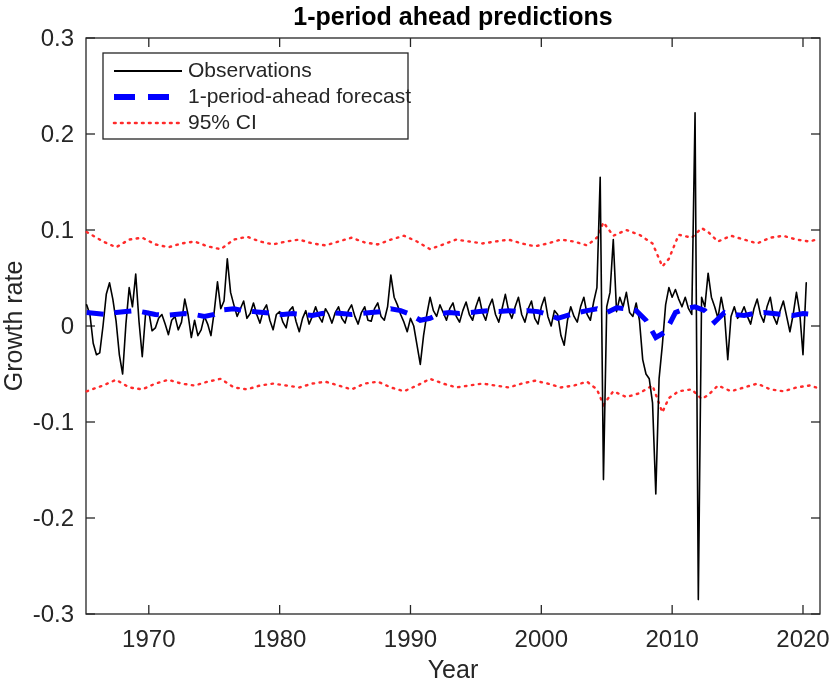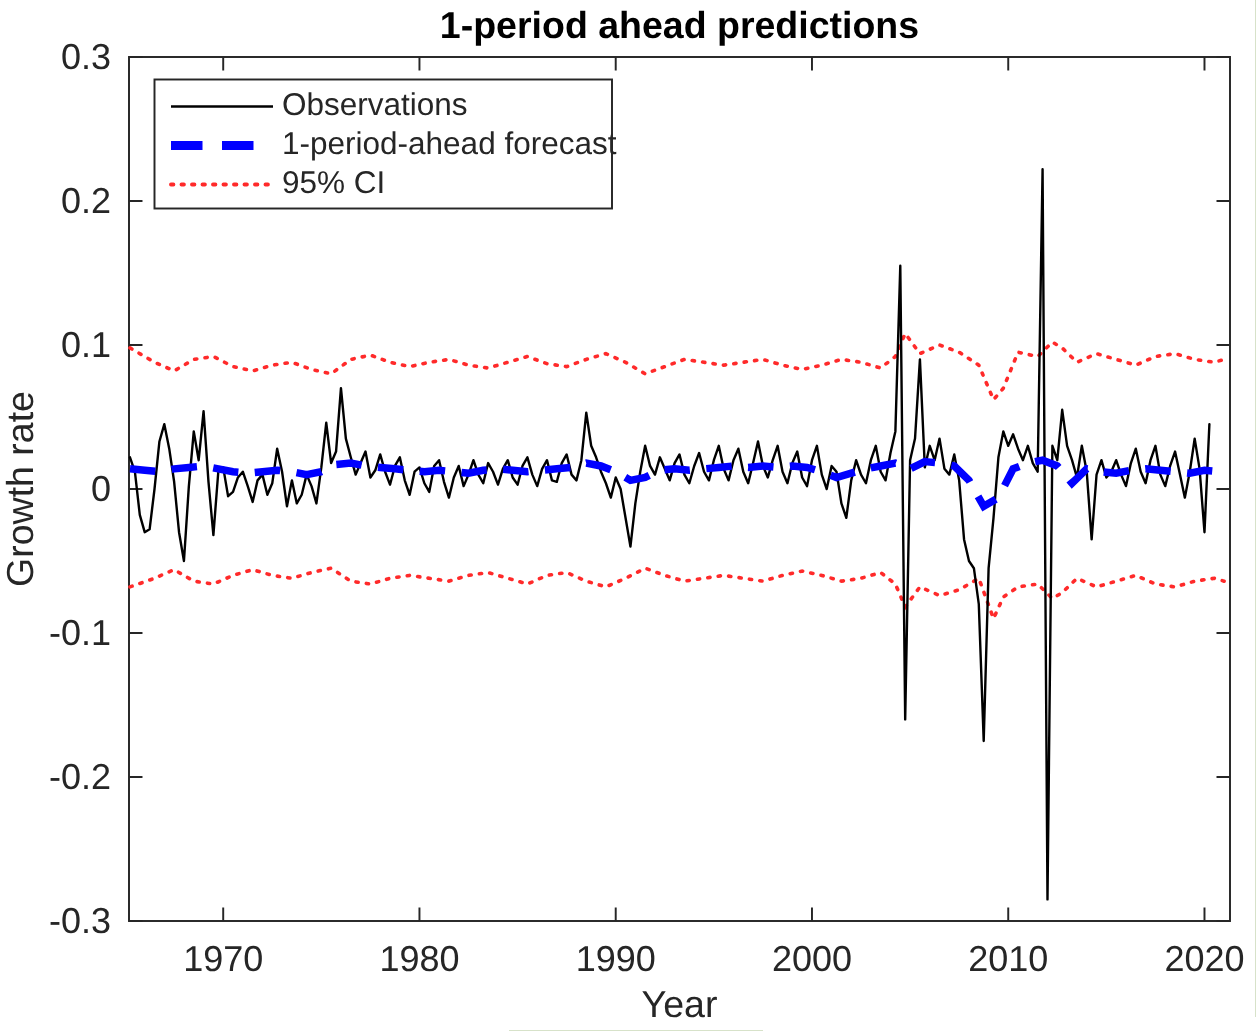--- a/index.html
+++ b/index.html
@@ -11,21 +11,21 @@
     width: 837px;
     height: 687px;
     font-family: "Liberation Sans", sans-serif;
     color: #262626;
     overflow: hidden;
   }
   #figure {
     position: relative;
     width: 837px;
     height: 687px;
-    background: #4d7c0f;
+    background: #0ea5e9;
   }
   #chart-svg {
     position: absolute;
     left: 0;
     top: 0;
     width: 837px;
     height: 687px;
     display: block;
   }
   .tick-mark {

